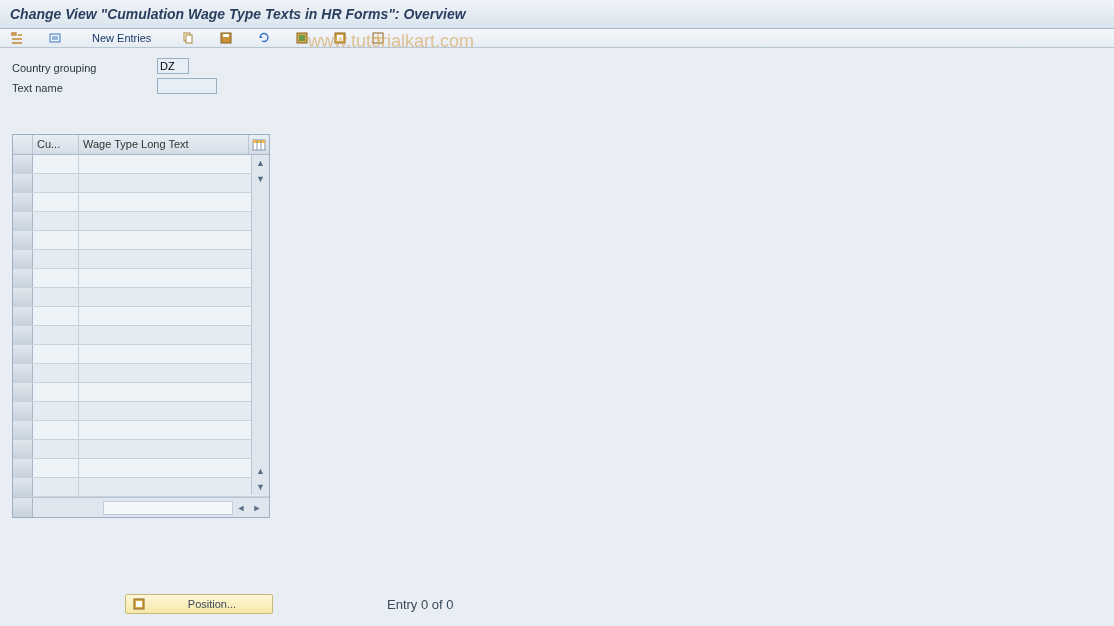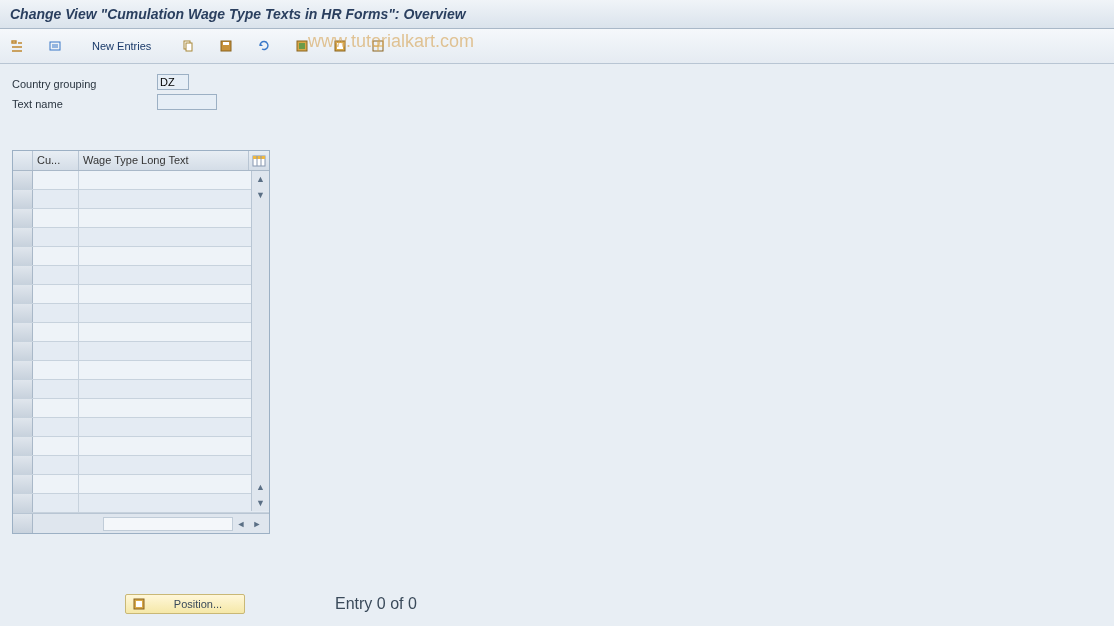--- a/index.html
+++ b/index.html
@@ -19,21 +19,21 @@
     }
     .title-text {
       font-weight: bold;
       font-style: italic;
       font-size: 14px;
       color: #2a3f5f;
     }
     .toolbar {
       background: linear-gradient(#f5f8fb, #e5ebf2);
       border-bottom: 1px solid #b8c5d3;
-      padding: 8px 8px;
+      padding: 0 8px;
       display: flex;
       align-items: center;
       gap: 20px;
       position: relative;
     }
     .tb-icon {
       width: 18px;
       height: 18px;
       display: inline-flex;
       align-items: center;
@@ -151,34 +151,34 @@
       bottom: 12px;
       left: 125px;
       display: flex;
       align-items: center;
       gap: 90px;
     }
     .position-btn {
       display: inline-flex;
       align-items: center;
       height: 20px;
-      width: 120px;
+      width: 148px;
       background: linear-gradient(#fff7d9, #f5e8a8);
       border: 1px solid #c9b876;
       border-radius: 2px;
       cursor: pointer;
       padding: 0 6px;
       gap: 12px;
     }
     .pos-icon {
       width: 14px; height: 14px;
       display: inline-flex; align-items: center; justify-content: center;
     }
     .pos-text { color: #3a4a5a; flex:1; text-align:center; }
-    .entry-text { color: #3a4a5a; font-size: 16px; }
+    .entry-text { color: #3a4a5a; font-size: 13px; margin-left: 24px; }
   </style>
 </head>
 <body>
 
 <div class="title-bar">
   <span class="title-text">Change View "Cumulation Wage Type Texts in HR Forms": Overview</span>
 </div>
 
 <div class="toolbar">
   <span class="tb-icon">

